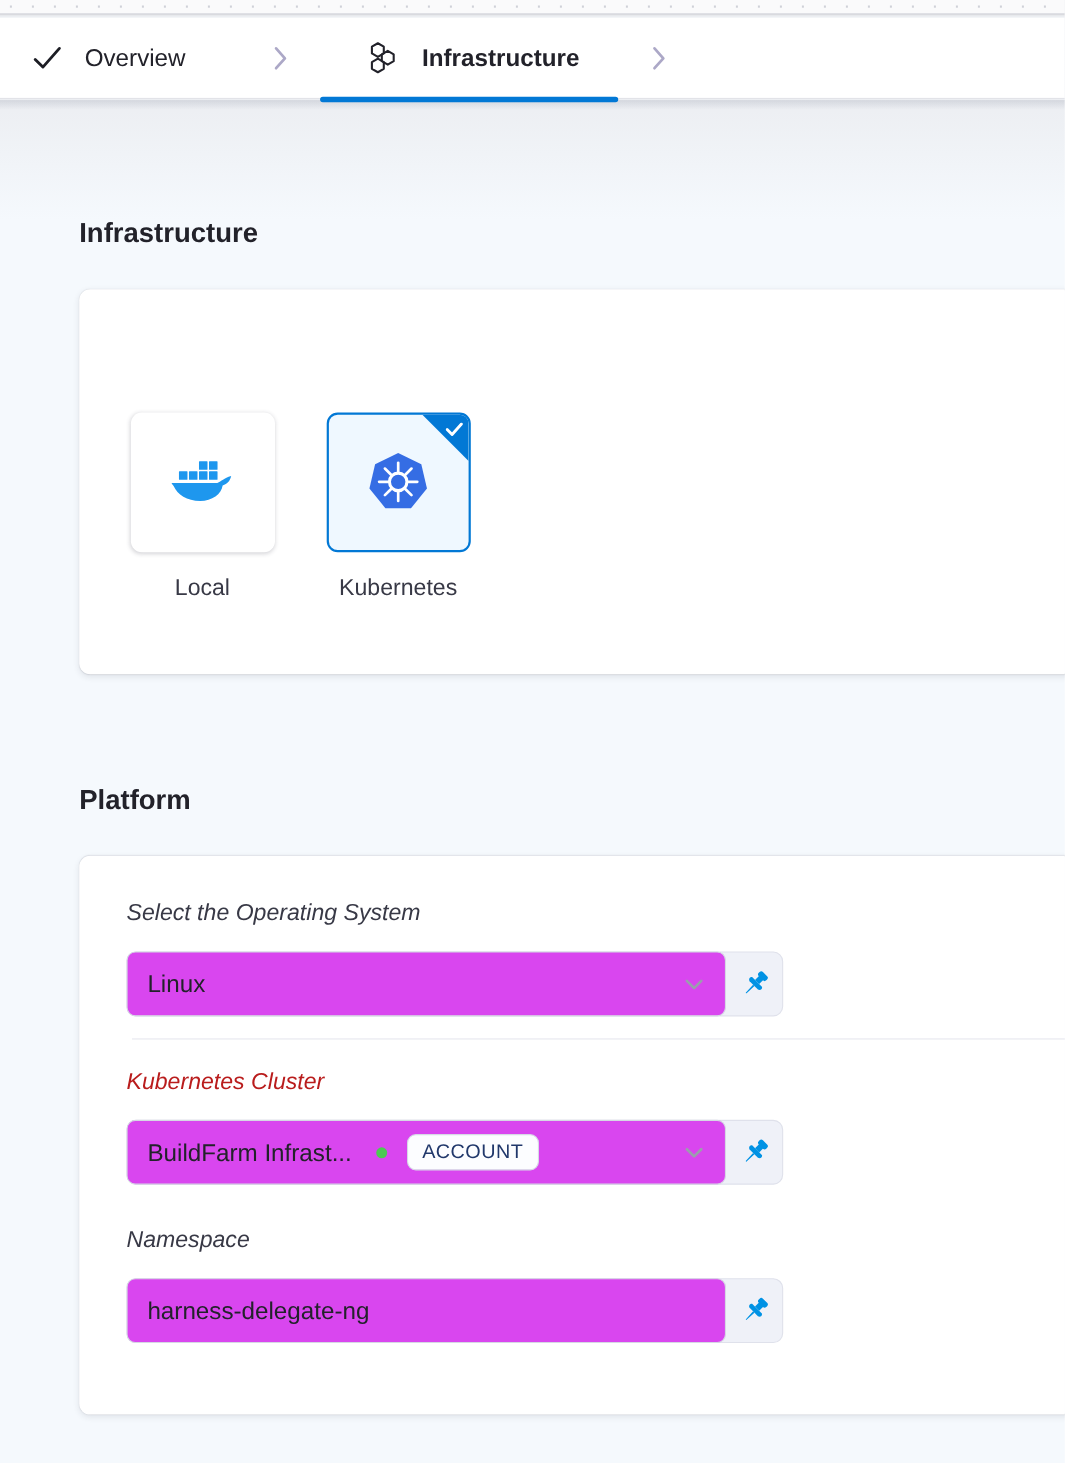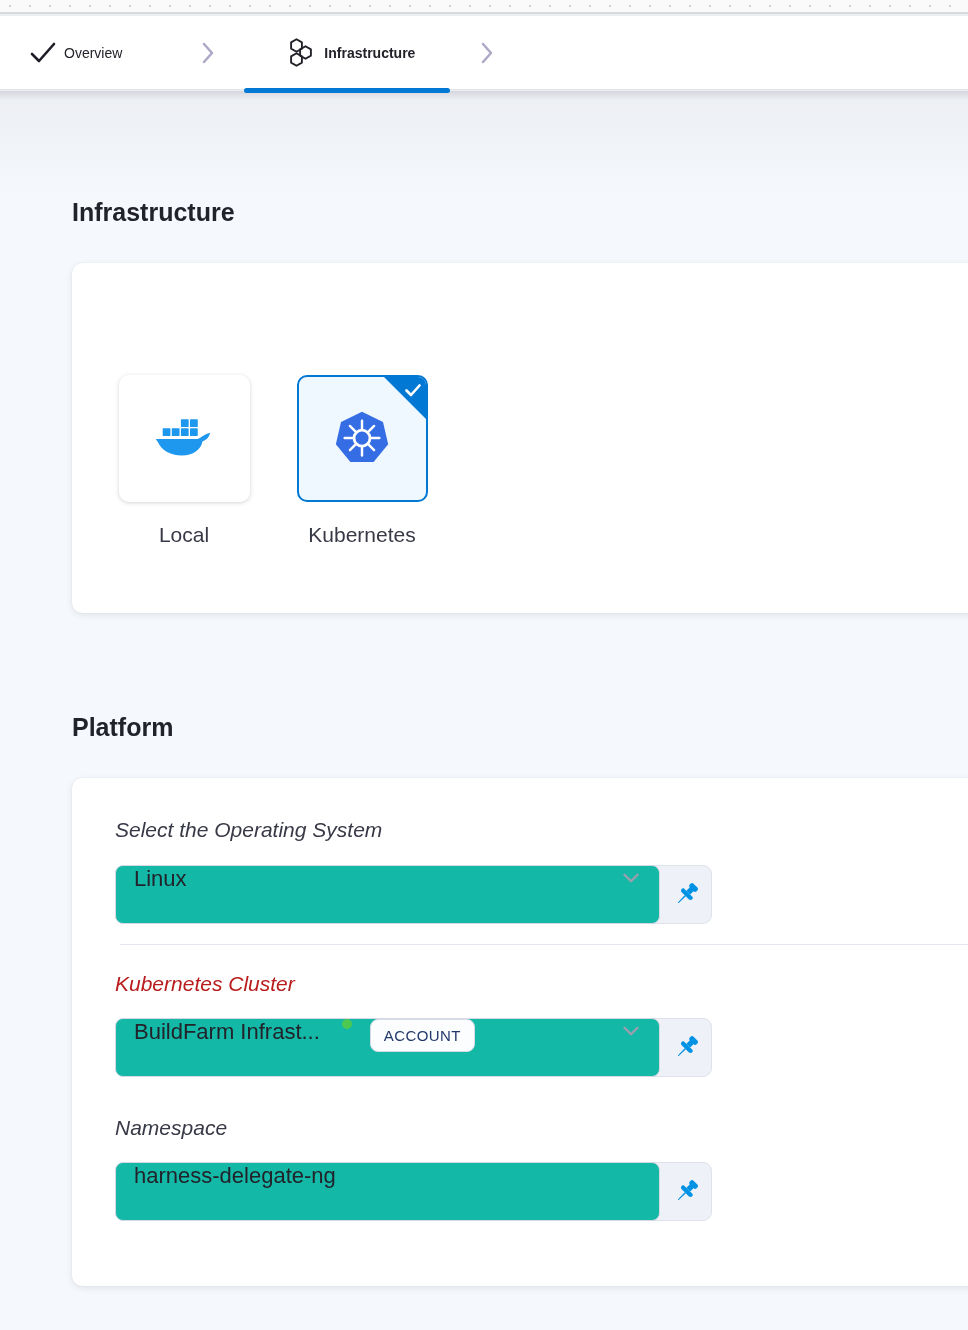--- a/index.html
+++ b/index.html
@@ -23,21 +23,21 @@
   
   .tabbar {
     position:absolute; left:0; top:16px; width:968px; height:74px;
     background:#fff; border-bottom:1px solid #E2E3E8;
     display:flex; align-items:center; padding-left:30px;
   }
   .tabbar-shadow {
     position:absolute; left:0; top:91px; width:968px; height:9px;
     background:linear-gradient(180deg,rgba(150,155,170,0.28),rgba(150,155,170,0));
   }
-  .tab { display:flex; align-items:center; gap:8px; font-size:14px; font-weight:500;
+  .tab { display:flex; align-items:center; gap:21px; font-size:22px; font-weight:500;
          color:#22222A; position:relative; height:74px; cursor:pointer; }
   .tab.active { font-weight:600; }
   .tab.active::after {
     content:""; position:absolute; left:-40px; right:-35px; bottom:-3px; height:5px;
     background:#0278D5; border-radius:3px; z-index:3;
   }
   .tab-sep { margin:0 66px 0 76px; flex:none; }
   .tab-sep.second { margin:0 67px 0 62px; }
 
   
@@ -77,36 +77,36 @@
   
   .field-label { position:absolute; left:43px; font-size:21px; font-weight:500; color:#383946;font-style:italic; }
   .field-label.muted { color:#b91c1c; font-weight:400; }
   .field-group { position:absolute; left:43px; width:597px; height:59px; }
   .group-bg {
     position:absolute; inset:0; background:#EFF1F8;
     border:1px solid #DFE1EB; border-radius:9px;
   }
   .select, .text-input {
     position:absolute; left:0; top:0; width:545px; height:59px;
-    background:#14b8a6; border:1px solid #D6D8E4; border-radius:8px;
-    display:flex; align-items:flex-start; gap:18px;
+    background:#d946ef; border:1px solid #D6D8E4; border-radius:8px;
+    display:flex; align-items:center; gap:18px;
     padding:0 16px 0 18px; cursor:pointer;
   }
   .field-value { font-size:22px; color:#22222A; white-space:nowrap; }
   .chevron-down { margin-left:auto; flex:none; }
   .pin-btn {
     position:absolute; right:0; top:0; width:53px; height:59px;
     background:transparent; border:none; cursor:pointer;
     display:flex; align-items:center; justify-content:center;
   }
   .scope-dot { width:10px; height:10px; border-radius:50%; background:#4DC952; flex:none; margin-left:4px; }
   .scope-badge {
     display:inline-flex; align-items:center; height:33px; padding:0 13px;
     border:1px solid #D6D9E6; border-radius:8px; background:#FCFDFF;
-    color:#21386B; font-size:15px; font-weight:500; letter-spacing:0.4px; white-space:nowrap;
+    color:#21386B; font-size:18px; font-weight:500; letter-spacing:0.4px; white-space:nowrap;
   }
   .divider { position:absolute; left:48px; right:0; height:1px; background:#E6E7EE; }
 
   #os-label      { top:40px; }
   #os-group      { top:87px; }
   #divider-1     { top:166px; }
   #cluster-label { top:194px; }
   #cluster-group { top:240px; }
   #ns-label      { top:338px;text-align:center; }
   #ns-group      { top:384px; }

